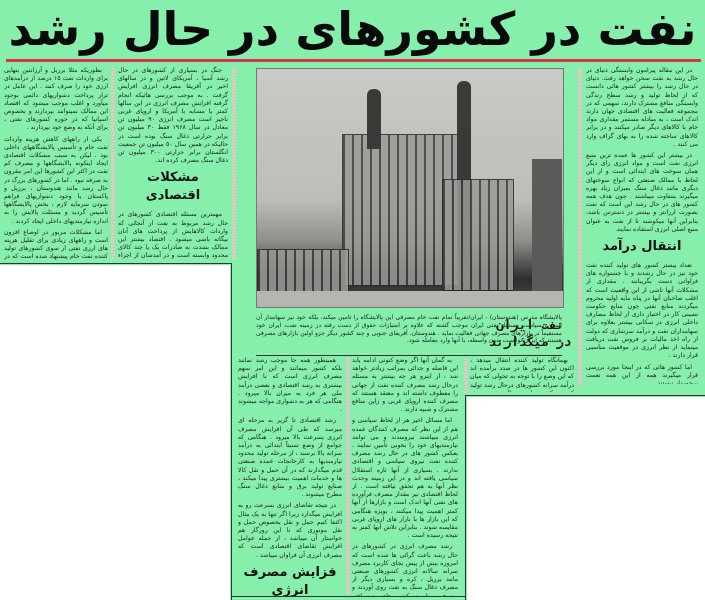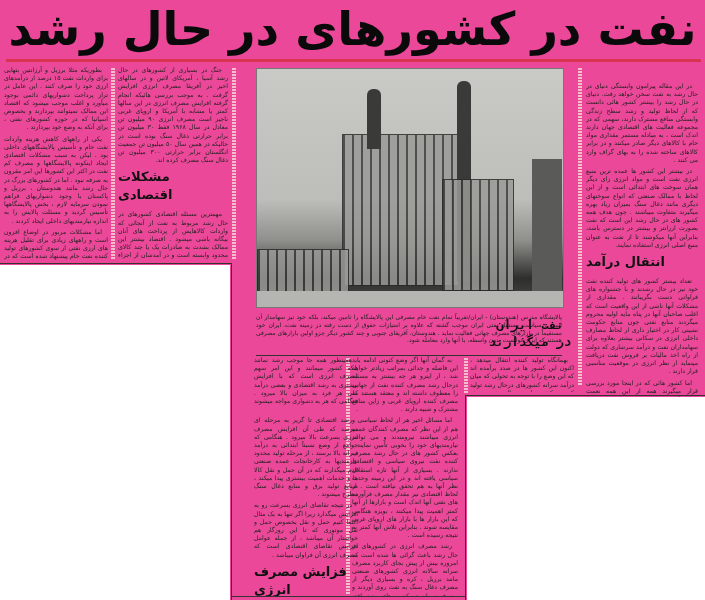--- a/index.html
+++ b/index.html
@@ -1,23 +1,23 @@
 <!DOCTYPE html>
 <html><head>
 <meta charset="utf-8">
 <style>
   html,body{margin:0;padding:0;background:#fff;}
   body{width:705px;height:600px;position:relative;overflow:hidden;font-family:"DejaVu Sans",sans-serif;color:#1a1a1a;}
-  .page{position:absolute;inset:0;background:#ec4899;}
+  .page{position:absolute;inset:0;background:#86efac;}
   .headline{position:absolute;left:0;top:0;width:705px;height:58px;text-align:center;direction:rtl;
     font-family:"DejaVu Sans",sans-serif;font-weight:bold;font-size:46px;line-height:58px;letter-spacing:-1px;color:#0a0a0a;}
   .red-rule{position:absolute;left:6px;top:59px;width:695px;height:3px;background:#d8334f;}
   .col{position:absolute;direction:rtl;text-align:justify;font-family:"DejaVu Sans",sans-serif;font-size:6.2px;line-height:8.2px;color:#222;overflow:hidden;}
   .col p{margin:0 0 3px 0;text-indent:6px;}
-  .subhead{font-family:"DejaVu Sans",sans-serif;font-weight:bold;font-size:13px;line-height:18px;text-align:left;margin:4px 0 6px;color:#111;}
+  .subhead{font-family:"DejaVu Sans",sans-serif;font-weight:bold;font-size:13px;line-height:18px;text-align:center;margin:4px 0 6px;color:#111;}
   .sep{position:absolute;width:4px;background:repeating-linear-gradient(to bottom,#f2bfca 0 2px,transparent 2px 3px);}
   .photo{position:absolute;left:256px;top:68px;width:306px;height:238px;background:
       linear-gradient(180deg,#c9c9c6 0%,#bdbdba 55%,#8f8f8c 72%,#2e2e2d 88%,#4a4a48 100%);
       overflow:hidden;border:1px solid #777;}
   .photo .tower{position:absolute;background:#3a3a38;}
   .photo .lattice{position:absolute;border:1px solid #2a2a28;background:repeating-linear-gradient(90deg,#3c3c3a 0 2px,#9a9a97 2px 9px),repeating-linear-gradient(0deg,#444 0 2px,transparent 2px 10px);opacity:.85;}
   .caption{position:absolute;left:256px;top:313px;width:306px;direction:rtl;text-align:justify;font-size:6px;line-height:7.8px;color:#222;}
   .boxline{position:absolute;background:#333;}
   .iran-box-title{font-family:Liberation Mono, monospace;font-weight:bold;font-size:12.5px;line-height:17px;text-align:center;color:#111;}
   .blank{position:absolute;background:#fff;}
@@ -52,21 +52,21 @@
     <div class="lattice" style="left:185px;top:110px;width:70px;height:110px;"></div>
     <div class="lattice" style="left:0px;top:180px;width:90px;height:45px;"></div>
     <div class="tower" style="left:275px;top:90px;width:30px;height:140px;background:#5a5a58;"></div>
     <div class="tower" style="left:0;top:222px;width:306px;height:16px;background:#b5b5b2;"></div>
   </div>
   <div class="caption">پالایشگاه مدرس (هندوستان) - ایران/تقریباً تمام نفت خام مصرفی این پالایشگاه را تامین میکند، بلکه خود نیز سهامدار آن است . سیاست مستقل نفتی ایران موجب گشته که علاوه بر امتیازات حقوق از دست رفته در زمینه نفت، ایران خود مستقیماً در بازارهای مصرف جهانی فعالیت نماید . هندوستان، آفریقای جنوبی و چند کشور دیگر جزو اولین بازارهای مصرفی هستند که ایران توانست بدون واسطه، با آنها وارد معامله شود.</div>
   <div class="boxline" style="left:256px;top:355px;width:306px;height:1px;"></div>
 
   <div class="sep" style="left:578px;top:68px;height:318px;"></div>
 
-  <div class="col" style="left:586px;top:82px;width:112px;height:318px;">
+  <div class="col" style="left:586px;top:66px;width:112px;height:318px;">
     <p>در این مقاله پیرامون وابستگی دنیای در حال رشد به نفت سخن خواهد رفت. دنیای در حال رشد را بیشتر کشور هائی دانست که از لحاظ تولید و رشد سطح زندگی وابستگی منافع مشترک دارند، سهمی که در مجموعه فعالیت های اقتصادی جهان دارند اندک است ، به مبادله مستمر مقداری مواد خام با کالاهای دیگر صادر میکنند و در برابر کالاهای ساخته شده را به بهای گزاف وارد می کنند .</p>
     <p>در بیشتر این کشور ها عمده ترین منبع انرژی نفت است و مواد انرژی زای دیگر همان سوخت های ابتدائی است و از این لحاظ با ممالک صنعتی که انواع سوختهای دیگری مانند ذغال سنگ بمیزان زیاد بهره میگیرند متفاوت میباشند . چون هدف همه کشور های در حال رشد این است که نفت بصورت ارزانتر و بیشتر در دسترس باشد، بنابراین آنها میکوشند تا از نفت به عنوان منبع اصلی انرژی استفاده نمایند.</p>
     <div class="subhead">انتقال درآمد</div>
     <p>تعداد بیشتر کشور های تولید کننده نفت خود نیز در حال رشدند و با جشنواره های فراوانی دست بگریبانند . مقداری از مشکلات آنها ناشی از این واقعیت است که اغلب صاحبان آنها در پناه مایه اولیه محروم میگردند منابع نفتی چون منابع حکومت نشینی کار در اختیار داری از لحاظ مصارف داخلی انرژی در سکانی بیشتر بعلاوه برای سهامداران نفت و درآمد سرشاری که دولت از راه اخذ مالیات بر فروش نفت دریافت مینماید از نظر انرژی در موقعیت مناسبی قرار دارند .</p>
     <p>اما کشور هائی که در اینجا مورد بررسی قرار میگیرند همه از این همه نعمت برخوردار نیستند .</p>
 
   </div>
 
   <div class="boxline" style="left:0;top:263px;width:232px;height:1px;"></div>
   <div class="boxline" style="left:231px;top:263px;width:1px;height:337px;"></div>
@@ -86,21 +86,21 @@
   <div class="sep" style="left:464px;top:358px;height:36px;"></div>
 
   <div class="col" style="left:352px;top:356px;width:106px;height:240px;">
     <p>به گمان آنها اگر وضع کنونی ادامه یابد این فاصله و جدائی بمراتب زیادتر خواهد شد ، از اینرو هر چه بیشتر به مسئله درحال رشد مصرف کننده نفت از جهانی را معطوف داشته اند و معتقد هستند که مصرف کننده اروپای غربی و ژاپن منافع مشترک و شبیه دارند .</p>
     <p>اما مسائل اخیر هر از لحاظ سیاسی و هم از این نظر که مصرف کنندگان عمده انرژی میباشند نیرومندند و می توانند نیازمندیهای خود را بخوبی تأمین نمایند . بعکس کشور های در حال رشد مصرف کننده نفت نیروی سیاسی و اقتصادی ندارند . بسیاری از آنها تازه استقلال سیاسی یافته اند و در این زمینه وحدت نظر آنها به هم تحقق نیافته است . از لحاظ اقتصادی نیز مقدار مصرف فرآورده های نفتی آنها اندک است و بازارها از آنها کمتر اهمیت پیدا میکنند ، بویژه هنگامی که این بازار ها با بازار های اروپای غربی مقایسه شوند . بنابراین تلاش آنها کمتر به نتیجه رسیده است .</p>
     <p>رشد مصرف انرژی در کشورهای در حال رشد باعث گرائی ها شده است که امروزه بیش از پیش بجای کاربرد مصرف سرانه سالانه انرژی کشورهای صنعتی مانند برزیل ، کره و بسیاری دیگر از مصرف ذغال سنگ به نفت روی آوردند و مصرف سرانه در کشور های رشد یافته به میزان بیشتر رسیده .</p>
 
   </div>
   <div class="sep" style="left:346px;top:358px;height:236px;"></div>
 
-  <div class="col" style="left:254px;top:356px;width:104px;height:240px;">
+  <div class="col" style="left:238px;top:356px;width:104px;height:240px;">
     <p>همینطور همه جا موجب رشد نمانند بلکه کشور میمانند و این امر سهم مصرف انرژی است که با افزایش بیشتری به رشد اقتصادی و بعضی درآمد ملی هر فرد به میزان بالا میرود . هنگامی که هر به دشواری مواجه میشوند .</p>
     <p>رشد اقتصادی تا گزیر به مرحله ای میرسد که طی آن افزایش مصرف انرژی بسرعت بالا میرود . هنگامی که جوامع از وضع نسبتاً ابتدائی به درآمد سرانه بالا برسند ، از مرحله تولید محدود نیازمندیها به کارخانجات عمده صنعتی قدم میگذارند که در آن حمل و نقل کالا ها و خدمات اهمیت بیشتری پیدا میکند ، صنایع تولید برق و منابع ذغال سنگ مطرح میشوند .</p>
     <p>در نتیجه تقاضای انرژی بسرعت رو به افزایش میگذارد زیرا اگر تنها به یک مثال اکتفا کنیم حمل و نقل بخصوص حمل و نقل موتوری که تا این روزگار هم خواستار آن میباشد ، از جمله عوامل افزایش تقاضای اقتصادی است که مصرف انرژی آن فراوان میباشد .</p>
     <div class="subhead">فزایش مصرف انرژی</div>
 
   </div>
 
   <div class="boxline" style="left:232px;top:596px;width:233px;height:1px;"></div>
 </div>
 

